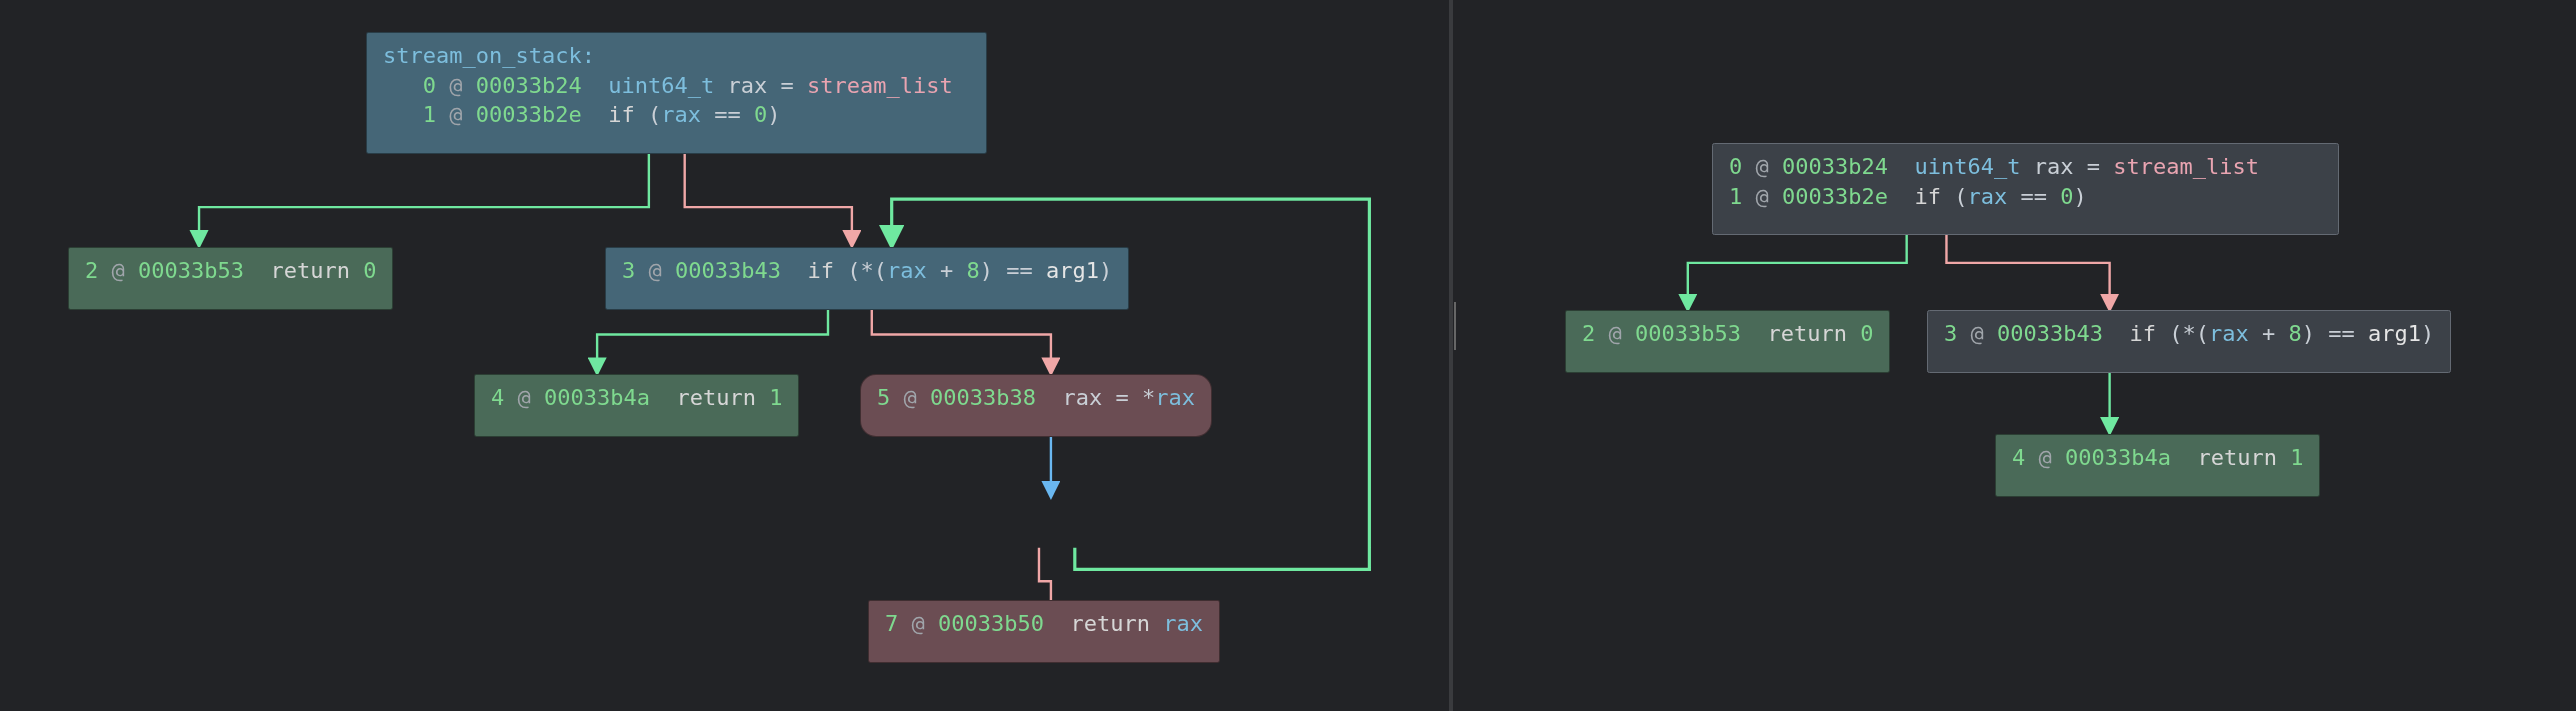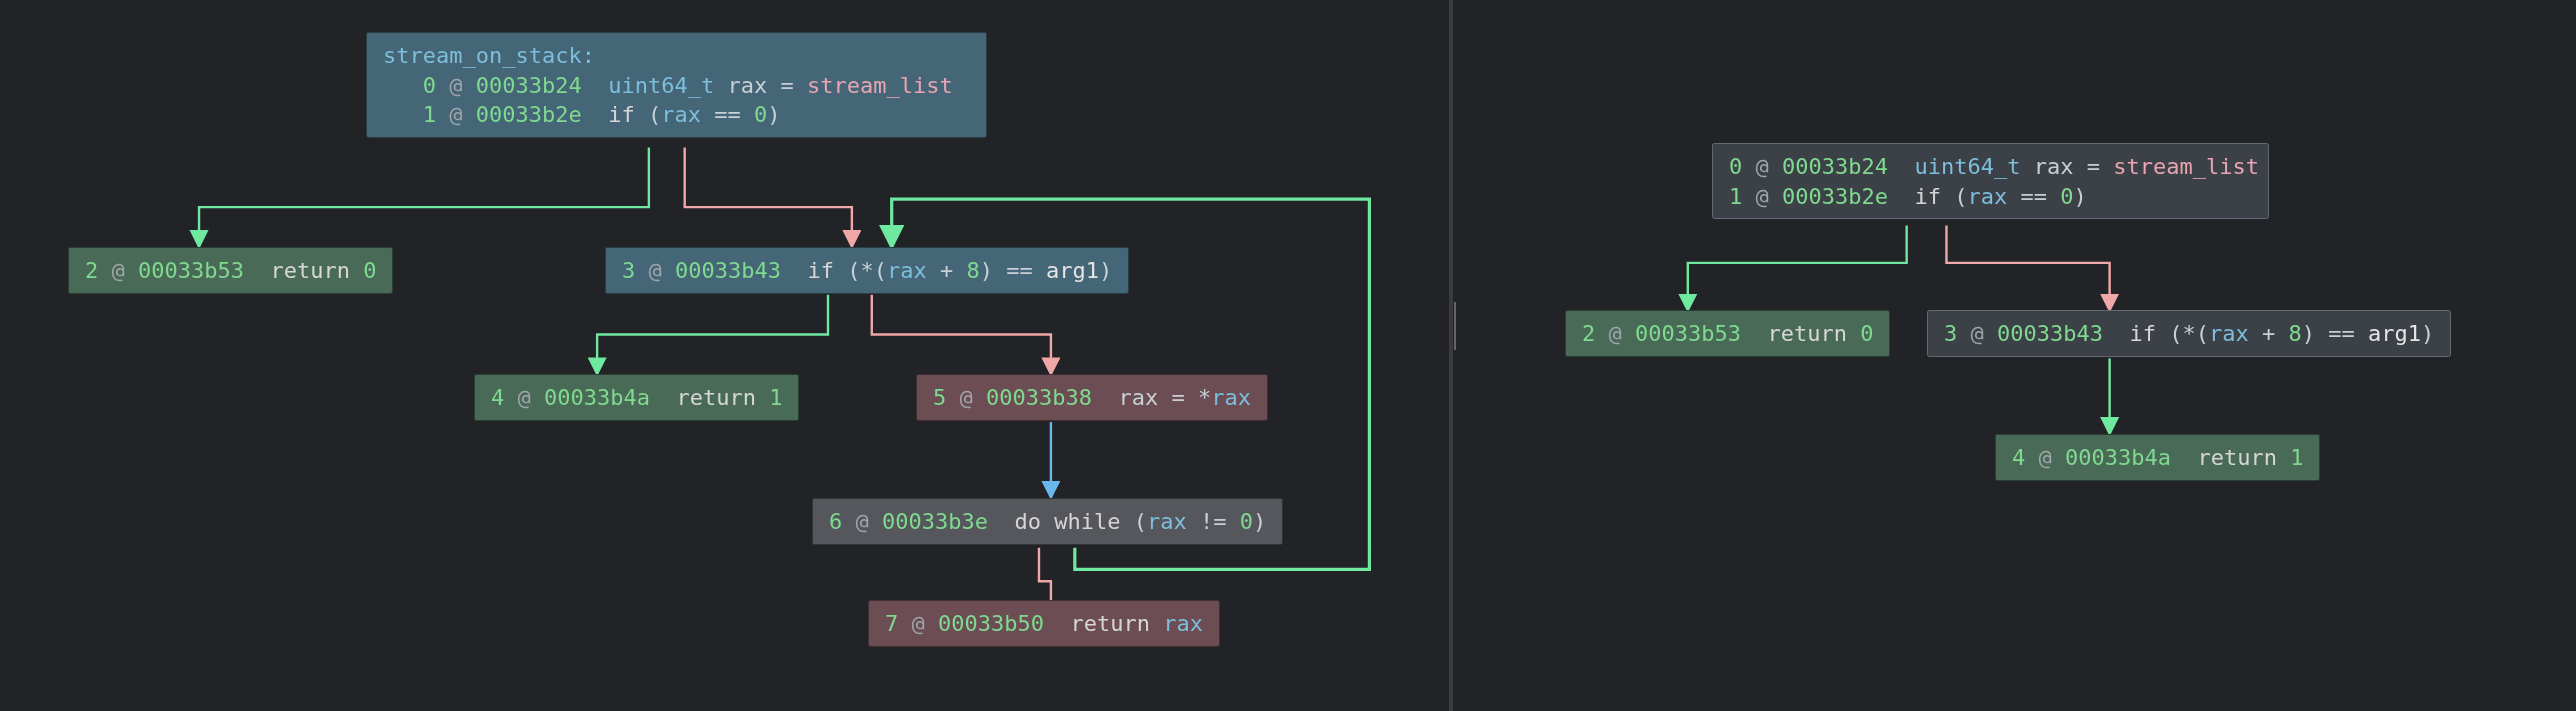--- a/index.html
+++ b/index.html
@@ -39,21 +39,21 @@
   svg.edges {
     position: absolute;
     left: 0; top: 0;
     width: 100%; height: 100%;
     pointer-events: none;
   }
   .node {
     position: absolute;
     border: 1.6px solid rgba(0,0,0,0.4);
     border-radius: 2.4px;
-    padding: 8px 16px 7px 16px;
+    padding: 8px 16px 23px 16px;
     white-space: pre;
     line-height: 1.35;
     box-sizing: border-box;
   }
   .bg-blue  { background: #456677; }
   .bg-green { background: #4a6a58; margin-left: 44px; }
   .bg-red   { background: #6b4d53; }
   .bg-dark  { background: #3c4148; border-color:#646a73; }
   .bg-gray  { background: #55575c; }   
   .t-idx    { color: #7fd98f; }   
@@ -105,23 +105,22 @@
   <div class="node bg-blue" style="left:366px; top:32px; width:621px;"><span class="t-fn">stream_on_stack:</span>
    <span class="t-idx">0</span> <span class="t-at">@</span> <span class="t-addr">00033b24</span>  <span class="t-type">uint64_t</span> <span class="t-var">rax</span> <span class="t-op">=</span> <span class="t-call">stream_list</span>
    <span class="t-idx">1</span> <span class="t-at">@</span> <span class="t-addr">00033b2e</span>  <span class="t-kw">if</span> <span class="t-op">(</span><span class="t-varA">rax</span> <span class="t-op">==</span> <span class="t-num">0</span><span class="t-op">)</span></div>
 
   <div class="node bg-green" style="left:24px; top:247px;"><span class="t-idx">2</span> <span class="t-at">@</span> <span class="t-addr">00033b53</span>  <span class="t-kw">return</span> <span class="t-num">0</span></div>
 
   <div class="node bg-blue" style="left:605px; top:247px;"><span class="t-idx">3</span> <span class="t-at">@</span> <span class="t-addr">00033b43</span>  <span class="t-kw">if</span> <span class="t-op">(*(</span><span class="t-varA">rax</span> <span class="t-op">+</span> <span class="t-num">8</span><span class="t-op">) ==</span> <span class="t-arg">arg1</span><span class="t-op">)</span></div>
 
   <div class="node bg-green" style="left:430px; top:374px;"><span class="t-idx">4</span> <span class="t-at">@</span> <span class="t-addr">00033b4a</span>  <span class="t-kw">return</span> <span class="t-num">1</span></div>
 
-  <div class="node bg-red" style="left:916px; top:374px;"><span class="t-idx">5</span> <span class="t-at">@</span> <span class="t-addr">00033b38</span>  <span class="t-var">rax</span> <span class="t-op">=</span> <span class="t-op">*</span><span class="t-varA">rax</span></div>
+  <div class="node bg-red" style="left:860px; top:374px;border-radius:16px;"><span class="t-idx">5</span> <span class="t-at">@</span> <span class="t-addr">00033b38</span>  <span class="t-var">rax</span> <span class="t-op">=</span> <span class="t-op">*</span><span class="t-varA">rax</span></div>
 
-  <div class="node bg-gray" style="left:812px; top:498px;"><span class="t-idx">6</span> <span class="t-at">@</span> <span class="t-addr">00033b3e</span>  <span class="t-kw">do while</span> <span class="t-op">(</span><span class="t-varA">rax</span> <span class="t-op">!=</span> <span class="t-num">0</span><span class="t-op">)</span></div>
 
   <div class="node bg-red" style="left:868px; top:600px;"><span class="t-idx">7</span> <span class="t-at">@</span> <span class="t-addr">00033b50</span>  <span class="t-kw">return</span> <span class="t-varA">rax</span></div>
 
 </div>
 
 <div class="split"></div>
 <div class="split-grip"></div>
 
 <div id="pane-right" class="pane">
 
@@ -135,21 +134,21 @@
       </marker>
     </defs>
 
     <path d="M 565 283 L 565 330 L 290 330 L 290 388" stroke="#6fe8a0" stroke-width="3" fill="none" marker-end="url(#ah-g2)"></path>
 
     <path d="M 615 283 L 615 330 L 820 330 L 820 388" stroke="#f0a7a7" stroke-width="3" fill="none" marker-end="url(#ah-r2)"></path>
 
     <path d="M 820 450 L 820 543" stroke="#6fe8a0" stroke-width="3" fill="none" marker-end="url(#ah-g2)"></path>
   </svg>
 
-  <div class="node bg-dark" style="left:255px; top:143px; width:557px;"><span class="t-idx">0</span> <span class="t-at">@</span> <span class="t-addr">00033b24</span>  <span class="t-type">uint64_t</span> <span class="t-var">rax</span> <span class="t-op">=</span> <span class="t-call">stream_list</span>
+  <div class="node bg-dark" style="left:255px; top:143px; width:627px;"><span class="t-idx">0</span> <span class="t-at">@</span> <span class="t-addr">00033b24</span>  <span class="t-type">uint64_t</span> <span class="t-var">rax</span> <span class="t-op">=</span> <span class="t-call">stream_list</span>
 <span class="t-idx">1</span> <span class="t-at">@</span> <span class="t-addr">00033b2e</span>  <span class="t-kw">if</span> <span class="t-op">(</span><span class="t-varA">rax</span> <span class="t-op">==</span> <span class="t-num">0</span><span class="t-op">)</span></div>
 
   <div class="node bg-green" style="left:64px; top:310px;"><span class="t-idx">2</span> <span class="t-at">@</span> <span class="t-addr">00033b53</span>  <span class="t-kw">return</span> <span class="t-num">0</span></div>
 
   <div class="node bg-dark" style="left:470px; top:310px;"><span class="t-idx">3</span> <span class="t-at">@</span> <span class="t-addr">00033b43</span>  <span class="t-kw">if</span> <span class="t-op">(*(</span><span class="t-varA">rax</span> <span class="t-op">+</span> <span class="t-num">8</span><span class="t-op">) ==</span> <span class="t-arg">arg1</span><span class="t-op">)</span></div>
 
   <div class="node bg-green" style="left:494px; top:434px;"><span class="t-idx">4</span> <span class="t-at">@</span> <span class="t-addr">00033b4a</span>  <span class="t-kw">return</span> <span class="t-num">1</span></div>
 
 </div>
 

